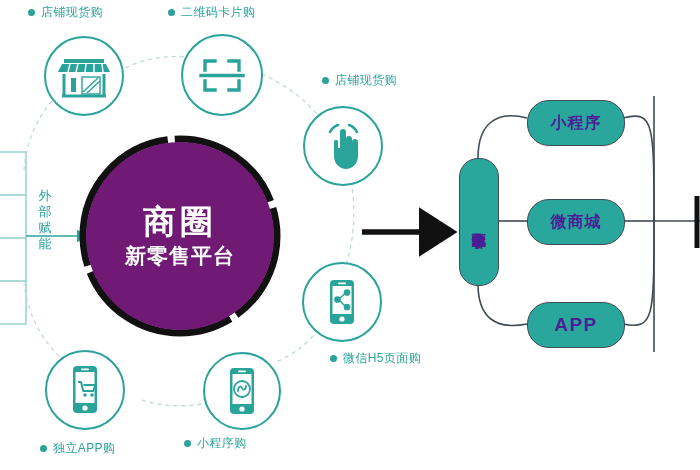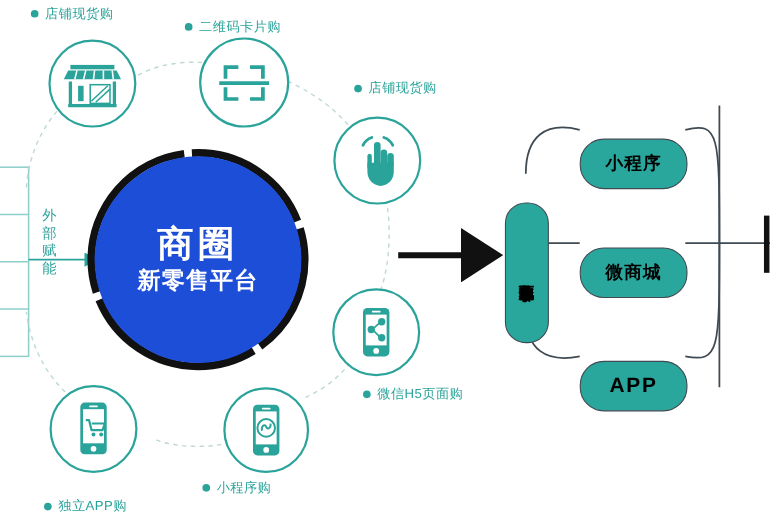--- a/index.html
+++ b/index.html
@@ -49,21 +49,21 @@
   .lbl-text { display: block; }
 
   
   #center-circle {
     position: absolute;
     left: 86px;
     top: 142px;
     width: 188px;
     height: 188px;
     border-radius: 50%;
-    background: #1d4ed8;
+    background: #701a75;
     display: flex;
     flex-direction: column;
     align-items: center;
     justify-content: center;
     z-index: 5;
   }
   #center-circle .c-main {
     color: #ffffff;
     font-size: 33px;
     font-weight: bold;
@@ -97,24 +97,23 @@
   #external-text span { display: block; }
 
   
   .pill {
     position: absolute;
     background: #2aa79d;
     border: 1.5px solid #3f4a52;
     display: flex;
     align-items: center;
     justify-content: center;
-    color: #000000;
+    color: #4c1d95;
     font-weight: bold;
     z-index: 4;
-    margin-top: 26px;
   }
   #pill-vertical {
     left: 459px;
     top: 158px;
     width: 38px;
     height: 126px;
     border-radius: 19px;
     font-size: 14px;
     letter-spacing: 1px;
   }
@@ -314,41 +313,41 @@
         <circle cx="45" cy="43" r="1.8"></circle>
       </g>
     </svg>
   </div>
 
   <div class="node-label" style="left:28px; top:6px;">
     <span class="bullet"></span>
     <span class="lbl-text">店铺现货购</span>
   </div>
 
-  <div class="node-label" style="left:168px; top:6px;margin-top:12px;">
+  <div class="node-label" style="left:168px; top:6px;">
     <span class="bullet"></span>
     <span class="lbl-text">二维码卡片购</span>
   </div>
 
   <div class="node-label" style="left:322px; top:74px;">
     <span class="bullet"></span>
     <span class="lbl-text">店铺现货购</span>
   </div>
 
   <div class="node-label" style="left:330px; top:352px;">
     <span class="bullet"></span>
     <span class="lbl-text">微信H5页面购</span>
   </div>
 
   <div class="node-label" style="left:184px; top:437px;text-align:center;">
     <span class="bullet"></span>
     <span class="lbl-text">小程序购</span>
   </div>
 
-  <div class="node-label" style="left:40px; top:442px;margin-top:12px;">
+  <div class="node-label" style="left:40px; top:442px;">
     <span class="bullet"></span>
     <span class="lbl-text">独立APP购</span>
   </div>
 
   <div class="pill" id="pill-vertical">
     <span class="vtext">全面顾客数字化</span>
   </div>
 
   <div class="pill pill-box" id="pill-mini">
     <span class="pbtext">小程序</span>

